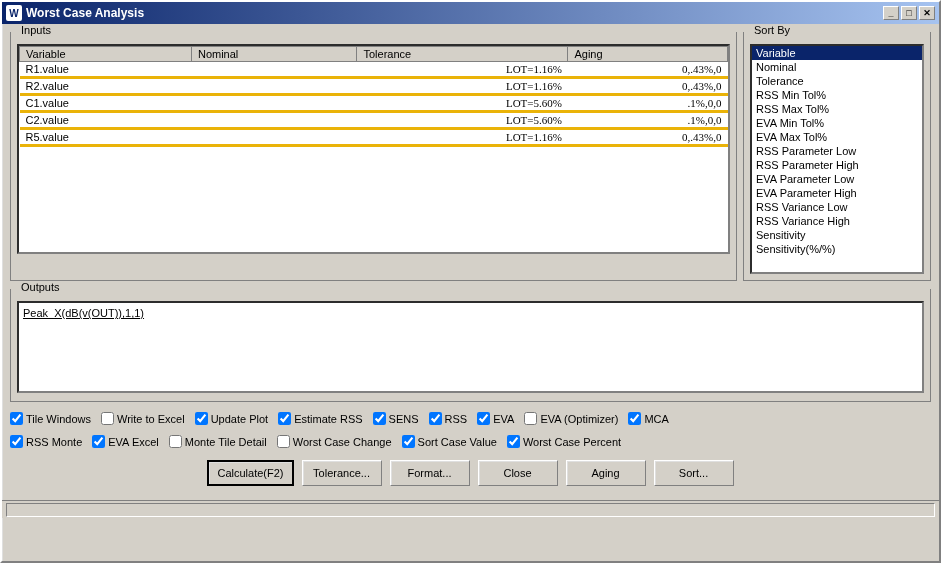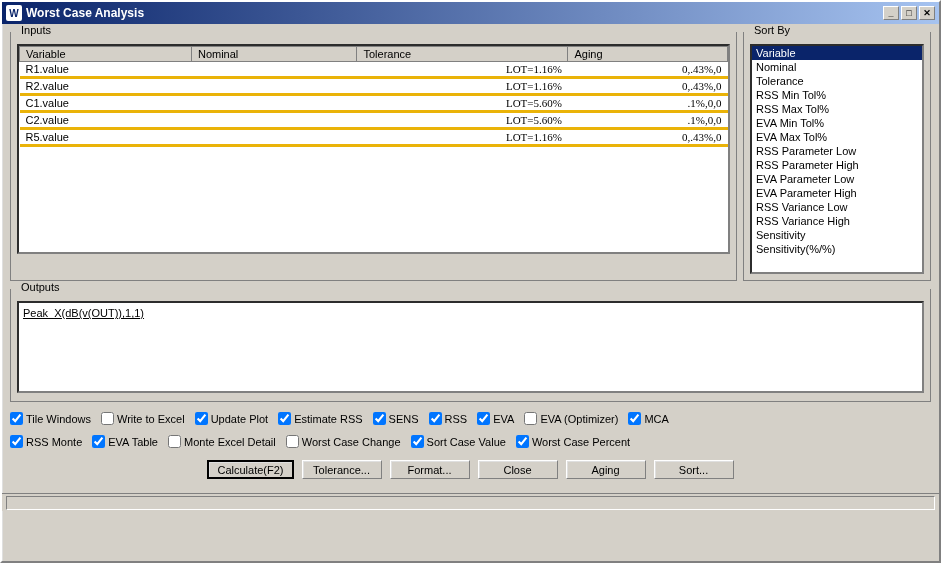--- a/index.html
+++ b/index.html
@@ -180,21 +180,21 @@
     }
     .buttons-row {
       display: flex;
       justify-content: center;
       gap: 8px;
       margin-top: 6px;
       padding-bottom: 6px;
     }
     .win-btn {
       min-width: 80px;
-      height: 19px;
+      height: 26px;
       background: #d4d0c8;
       border: 1px solid #fff;
       border-right-color: #808080;
       border-bottom-color: #808080;
       box-shadow: inset 1px 1px 0 #dfdfdf;
       cursor: pointer;
       font-family: 'Tahoma', 'Arial', sans-serif;
       font-size: 11px;
       padding: 2px 8px;
     }
@@ -351,25 +351,25 @@
         </label>
       </div>
 
     <div class="checkboxes-row" id="checkboxes-row2">
     <label class="checkbox-item">
           <input type="checkbox" checked="" style="">
           <span>RSS Monte</span>
         </label>
         <label class="checkbox-item">
           <input type="checkbox" checked="" style="">
-          <span>EVA Table</span>
+          <span>EVA Excel</span>
         </label>
         <label class="checkbox-item">
           <input type="checkbox" style="">
-          <span>Monte Excel Detail</span>
+          <span>Monte Tile Detail</span>
         </label>
         <label class="checkbox-item">
           <input type="checkbox" style="">
           <span>Worst Case Change</span>
         </label>
         <label class="checkbox-item">
           <input type="checkbox" checked="" style="">
           <span>Sort Case Value</span>
         </label>
         <label class="checkbox-item">

